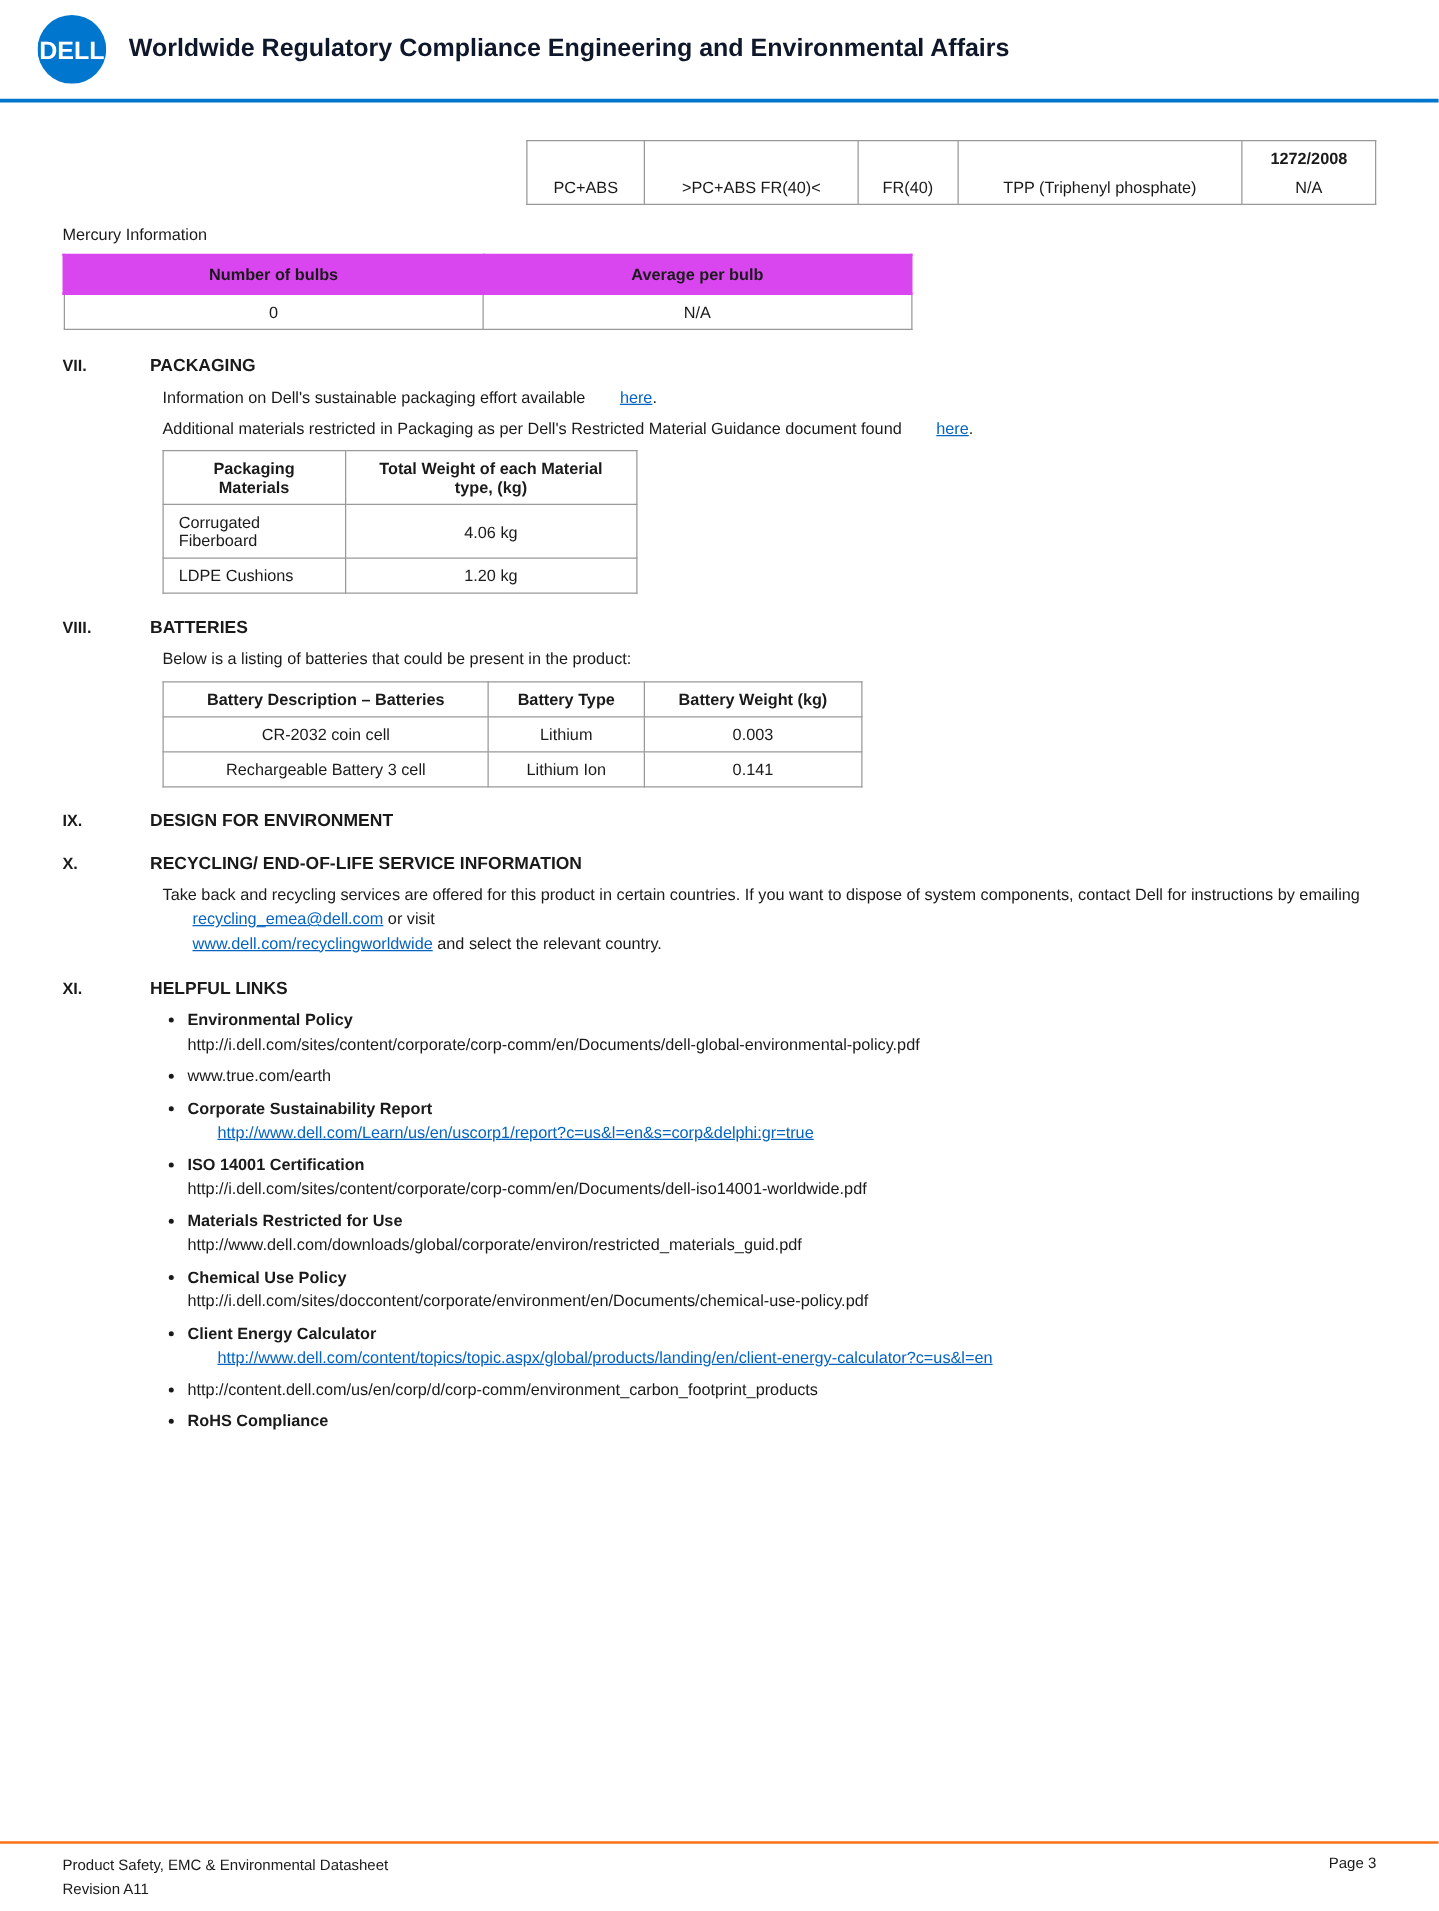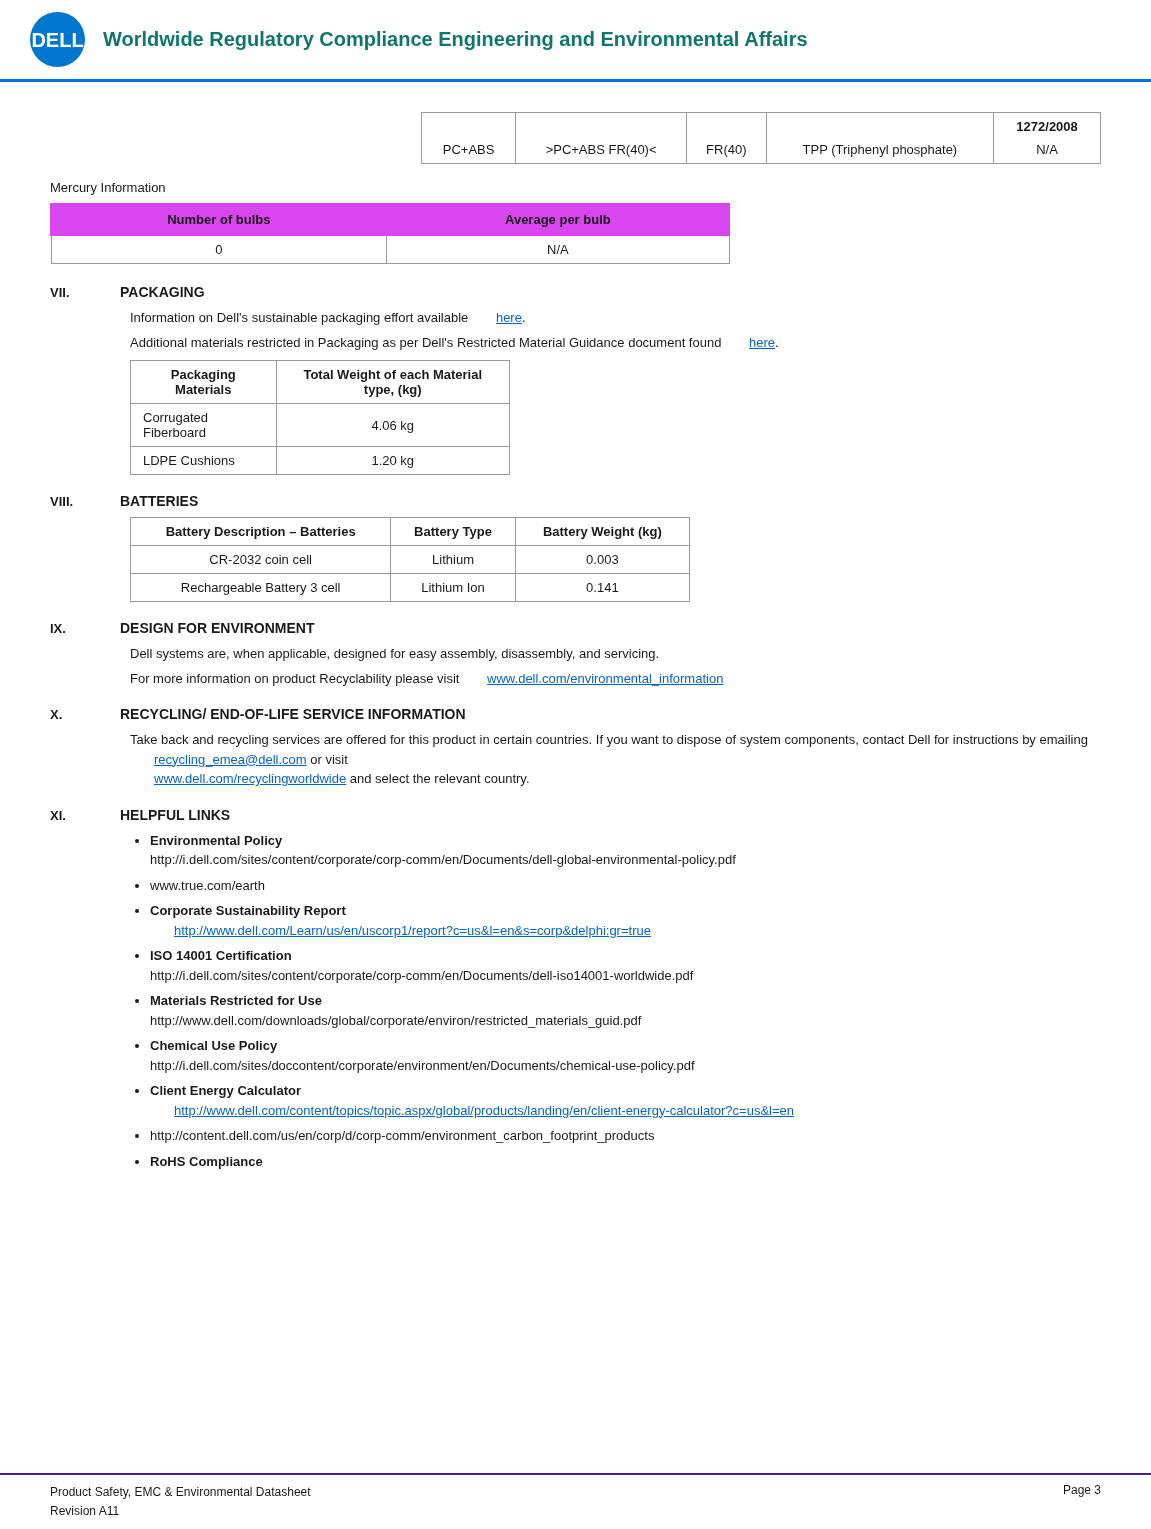--- a/index.html
+++ b/index.html
@@ -21,21 +21,21 @@
       border-bottom: 3px solid #0076CE;
     }
     .header-logo {
       width: 55px;
       height: 55px;
       margin-right: 18px;
     }
     .header-title {
       font-size: 20px;
       font-weight: bold;
-      color: #0f766e;
+      color: #0f172a;
     }
 
     
     .content {
       padding: 20px 50px 60px 50px;
     }
 
     
     .materials-table {
       width: 680px;
@@ -176,21 +176,21 @@
       color: #0563C1;
       text-decoration: underline;
     }
 
     
     .footer {
       position: absolute;
       bottom: 0;
       left: 0;
       right: 0;
-      border-top: 2px solid #4c1d95;
+      border-top: 2px solid #f97316;
       padding: 8px 50px;
       display: flex;
       justify-content: space-between;
       align-items: flex-start;
       font-size: 12px;
     }
     .footer-left p {
       line-height: 1.6;
     }
   </style>
@@ -278,20 +278,21 @@
       </table>
     </div>
   </div>
 
   <div class="section">
     <div class="section-title">
       <span class="section-num">VIII.</span>
       <span class="section-head">BATTERIES</span>
     </div>
     <div class="section-body">
+      <p>Below is a listing of batteries that could be present in the product:</p>
       <table class="battery-table">
         <thead>
           <tr>
             <th>Battery Description – Batteries</th>
             <th>Battery Type</th>
             <th>Battery Weight (kg)</th>
           </tr>
         </thead>
         <tbody>
           <tr>
@@ -306,27 +307,20 @@
           </tr>
         </tbody>
       </table>
     </div>
   </div>
 
   <div class="section">
     <div class="section-title">
       <span class="section-num">IX.</span>
       <span class="section-head">DESIGN FOR ENVIRONMENT</span>
-    </div>
-    <div class="section-body">
-      <p>Dell systems are, when applicable, designed for easy assembly, disassembly, and servicing.</p>
-      <p>
-        <span>For more information on product Recyclability please visit</span>
-        <a>www.dell.com/environmental_information</a>
-      </p>
     </div>
   </div>
 
   <div class="section">
     <div class="section-title">
       <span class="section-num">X.</span>
       <span class="section-head">RECYCLING/ END-OF-LIFE SERVICE INFORMATION</span>
     </div>
     <div class="section-body">
       <p>

